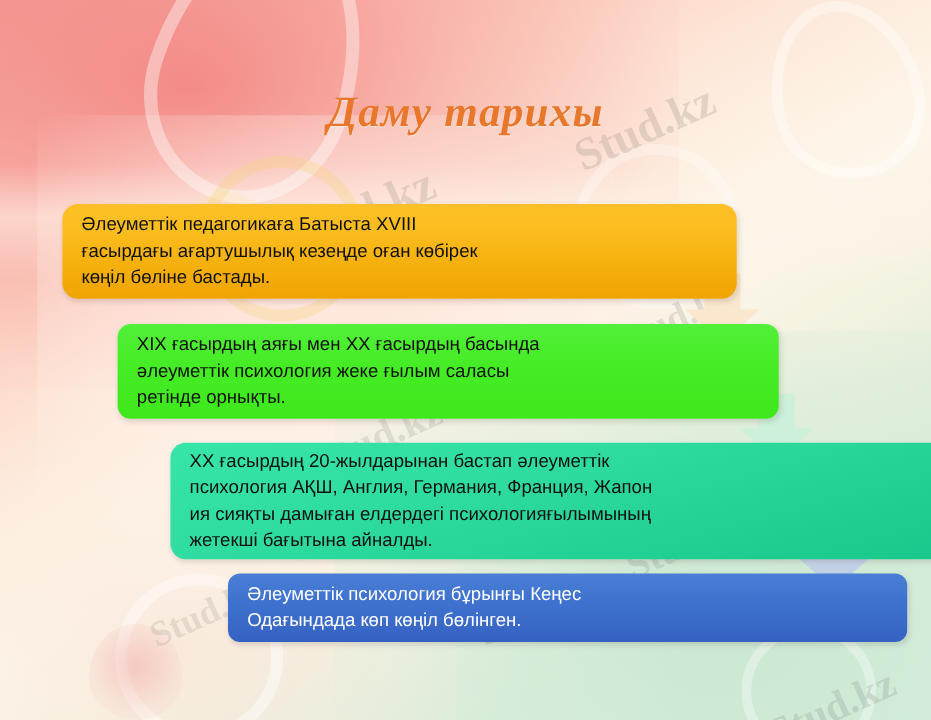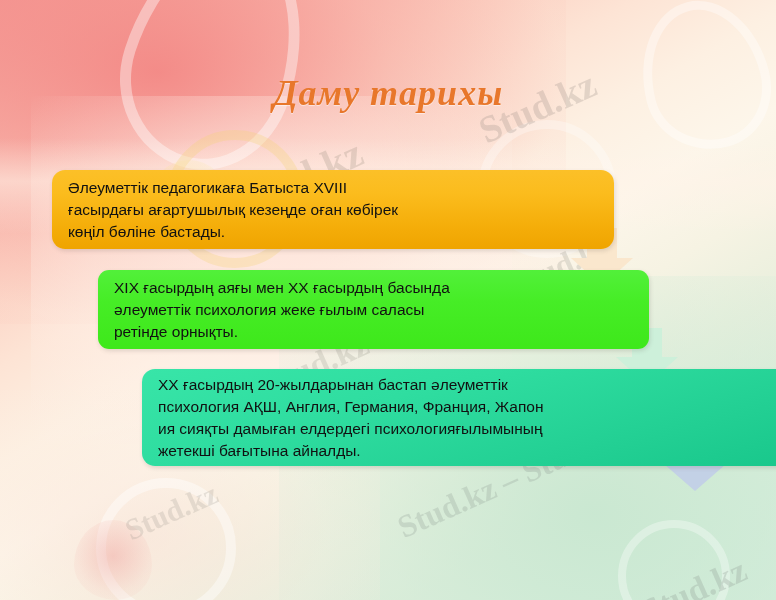--- a/index.html
+++ b/index.html
@@ -306,14 +306,18 @@
     <div class="txt">Әлеуметтік педагогикаға Батыста XVIII
 ғасырдағы ағартушылық кезеңде оған көбірек
 көңіл бөліне бастады.</div>
   </div>
   <div class="flowbox" id="box-3">
     <div class="txt">XX ғасырдың 20-жылдарынан бастап әлеуметтік
 психология АҚШ, Англия, Германия, Франция, Жапон
 ия сияқты дамыған елдердегі психологияғылымының
 жетекші бағытына айналды.</div>
   </div>
+  <div class="flowbox" id="box-4">
+    <div class="txt">Әлеуметтік психология бұрынғы Кеңес
+Одағындада көп көңіл бөлінген.</div>
+  </div>
 
 </div>
 
 </body></html>

